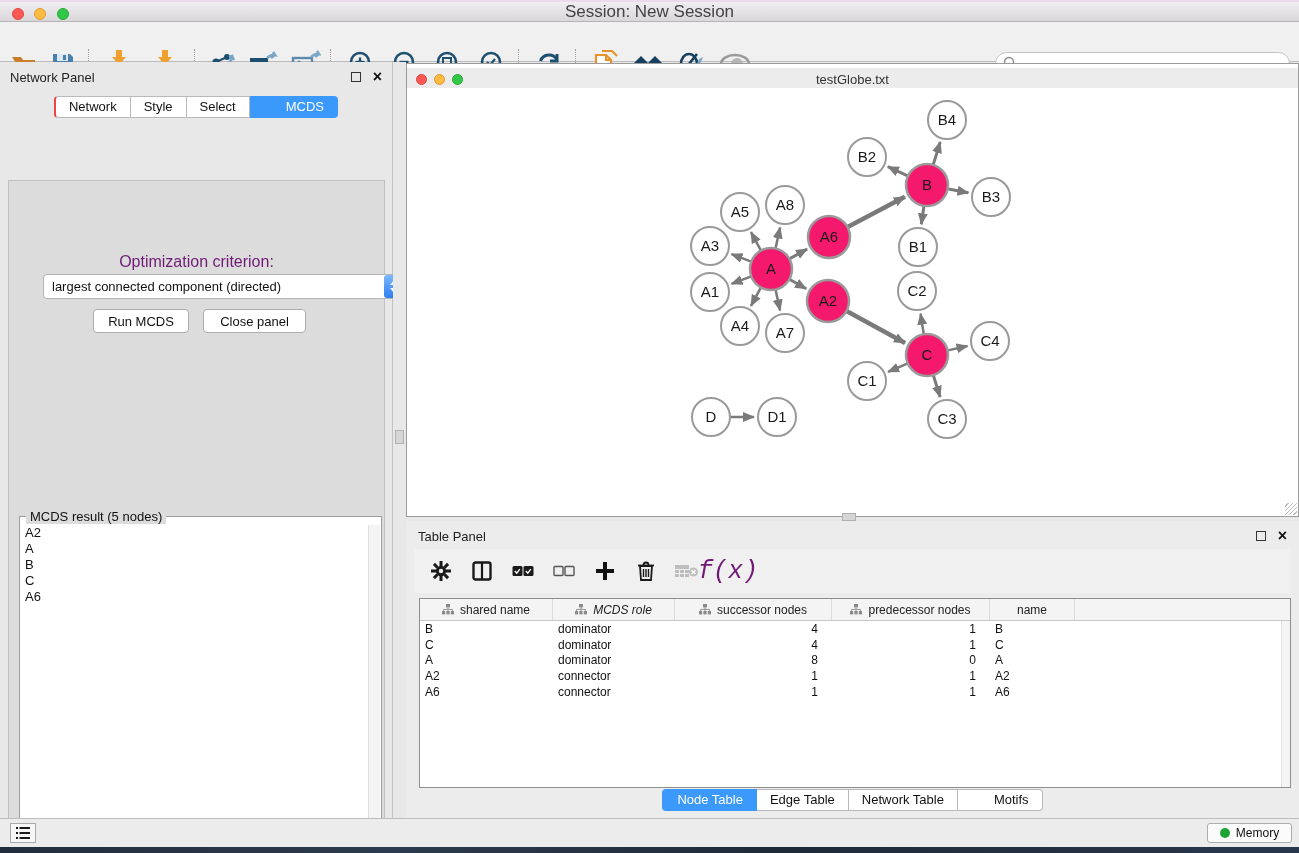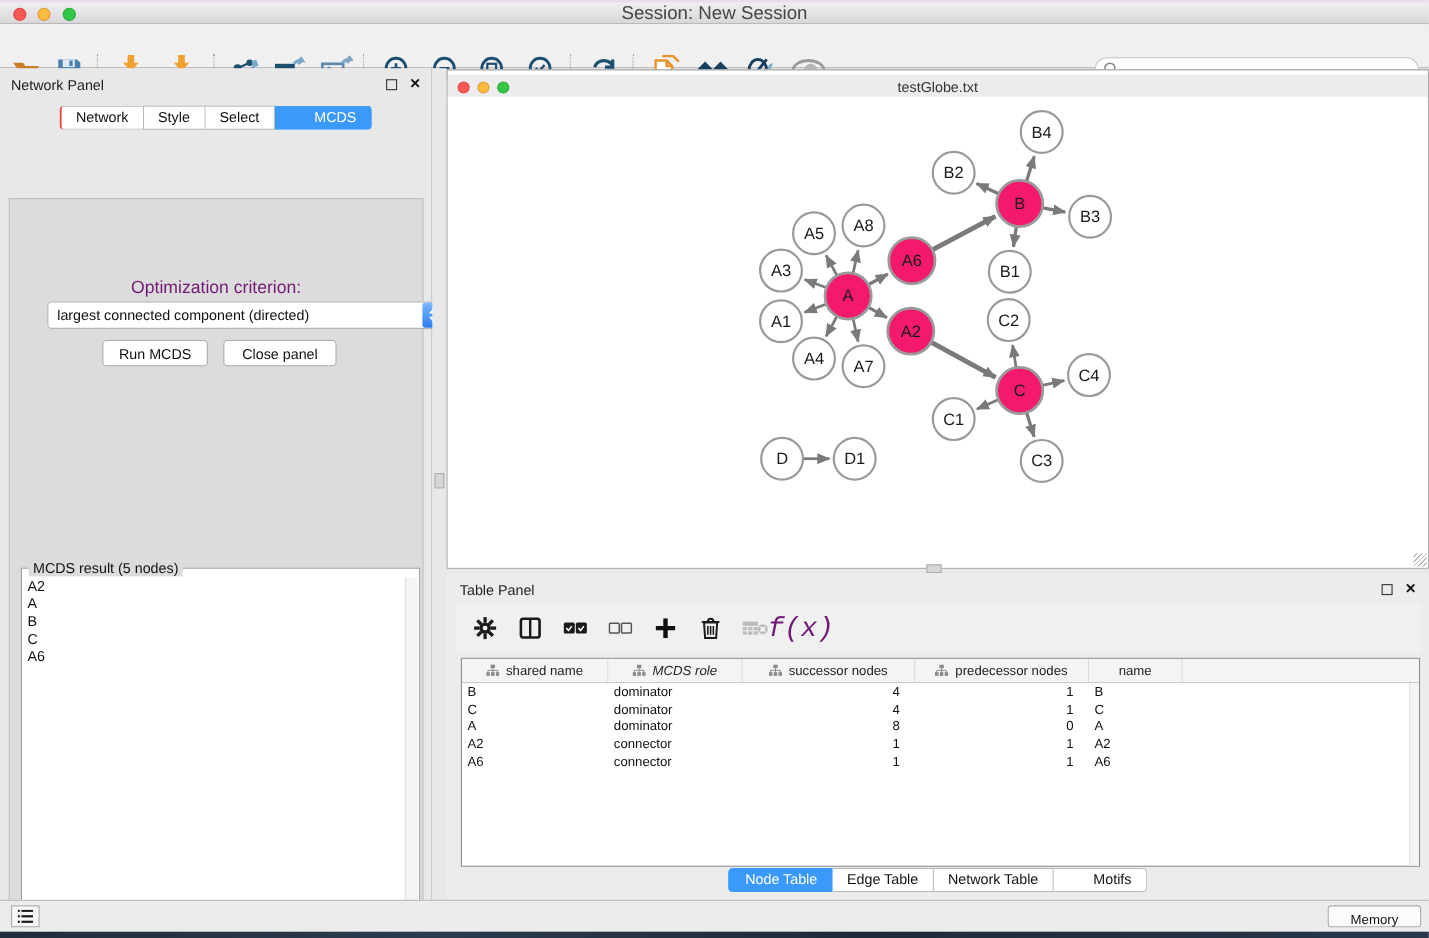--- a/index.html
+++ b/index.html
@@ -82,21 +82,21 @@
   .dt-cell { font-size:12px; color:#111; padding:1px 4px 0 5px; white-space:nowrap; overflow:hidden; }
   .dt-cell.right { text-align:right; padding-right:14px; }
   .dt-scroll { position:absolute; top:22px; right:0; width:9px; bottom:0; background:#f4f4f4; border-left:1px solid #e2e2e2; }
   .tp-tabs { position:absolute; left:0; right:0; top:268px; display:flex; justify-content:center; }
 
   
   .statusbar { left:0; top:818px; width:1299px; height:29px; background:#ececec; border-top:1px solid #bdbdbd; }
   .list-btn { left:10px; top:823px; width:26px; height:20px; background:#f7f7f7; border:1px solid #a9a9a9;
     display:flex; align-items:center; justify-content:center; }
   .memory-btn { left:1207px; top:823px; width:85px; height:20px; background:#fbfbfb; border:1px solid #adadad;
-    border-radius:3px; display:flex; align-items:center; justify-content:center; gap:6px; font-size:12px; color:#111;flex-direction:column; }
+    border-radius:3px; display:flex; align-items:center; justify-content:center; gap:6px; font-size:12px; color:#111; }
   .mem-dot { width:10px; height:10px; border-radius:50%; background:#1da335; display:inline-block; }
   .desktop-strip { left:0; top:847px; width:1299px; height:6px;
     background:linear-gradient(90deg,#202d3c,#2c3b4d 30%,#1d2a38 60%,#28374a); }
 </style>
 </head>
 <body>
 
 <div class="abs titlebar">
   <div class="abs tl-group">
     <span class="light red"></span>

